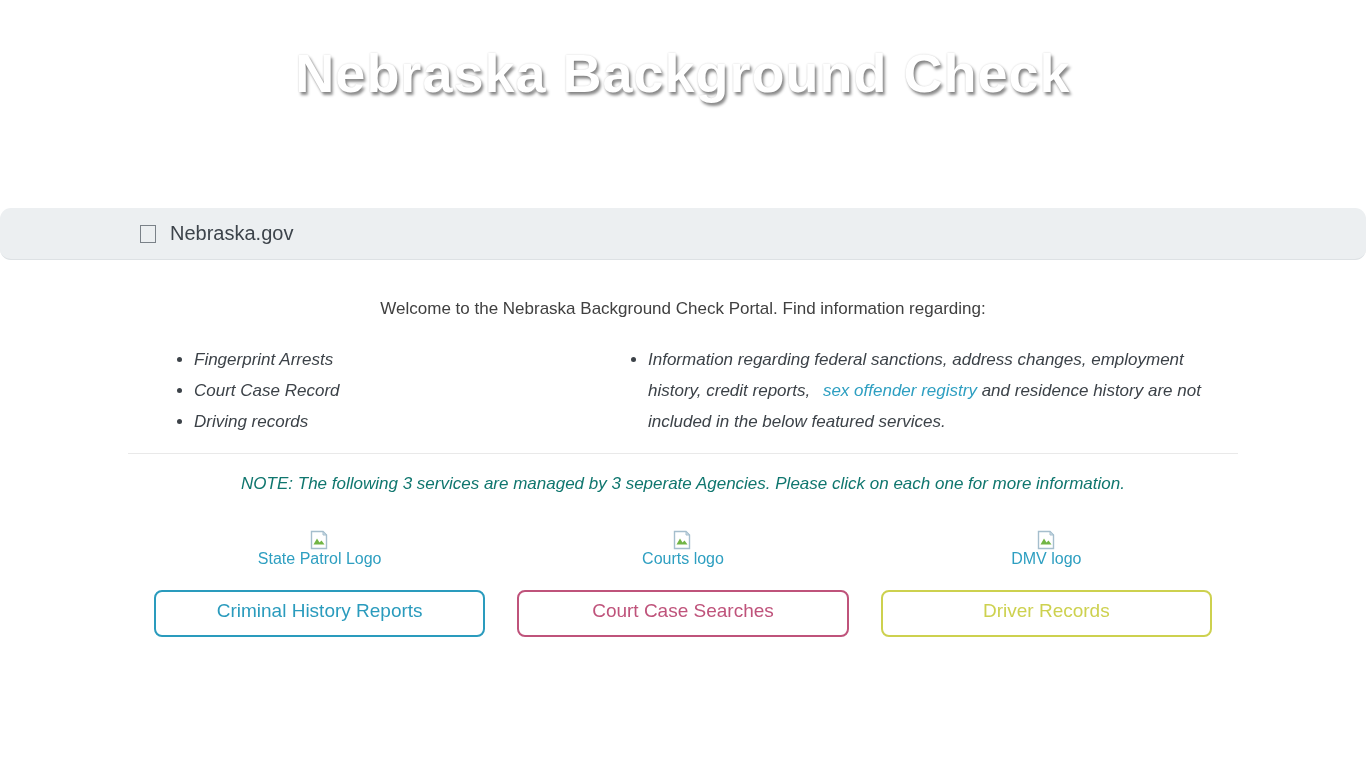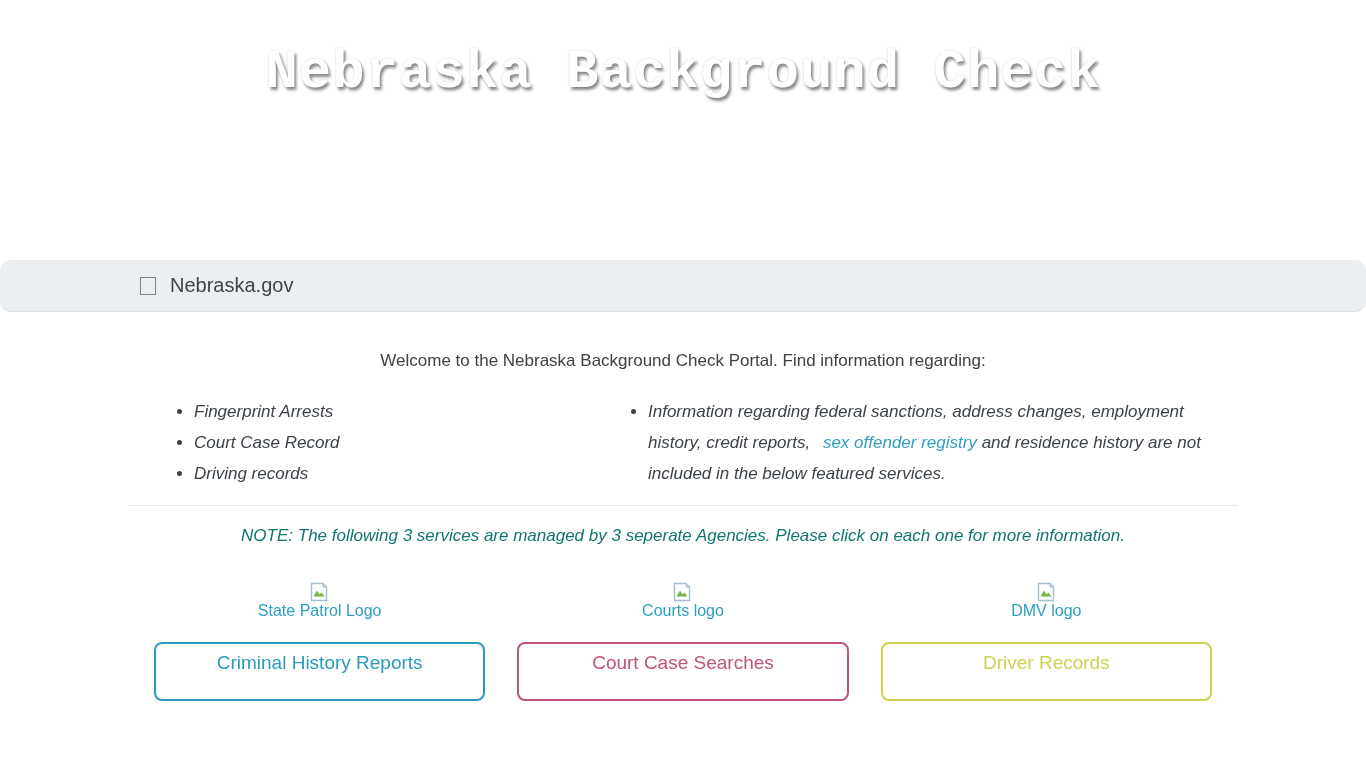--- a/index.html
+++ b/index.html
@@ -12,22 +12,21 @@
   }
   .viewport {
     width: 1366px;
     height: 768px;
     overflow: hidden;
     background: #ffffff;
   }
 
   
   .hero {
-    height: 260px;
-    font-family: Liberation Mono, monospace;
+    height: 208px;
   }
   .hero h1 {
     margin: 0;
     padding-top: 42px;
     text-align: center;
     font-size: 54px;
     font-weight: bold;
     letter-spacing: 1px;
     color: #ffffff;
     text-shadow: 0 0 2px rgba(0,0,0,0.18), 2px 3px 3px rgba(0,0,0,0.45);
@@ -138,21 +137,21 @@
     color: var(--c, #2e9fc1);
     font-size: 16px;
     cursor: pointer;
     flex-direction: column;
   }
   .logo-link svg { display: inline-block; margin-right: 1px; }
   .svc-btn {
     display: block;
     width: 100%;
     margin-top: 22px;
-    padding: 7px 0 24px 0;
+    padding: 7px 0 12px 0;
     background: #ffffff;
     border: 2px solid var(--c, #888);
     border-radius: 8px;
     color: var(--c, #888);
     font-family: "Liberation Sans", sans-serif;
     font-size: 19px;
     line-height: 24px;
     cursor: pointer;
   }
 </style>

